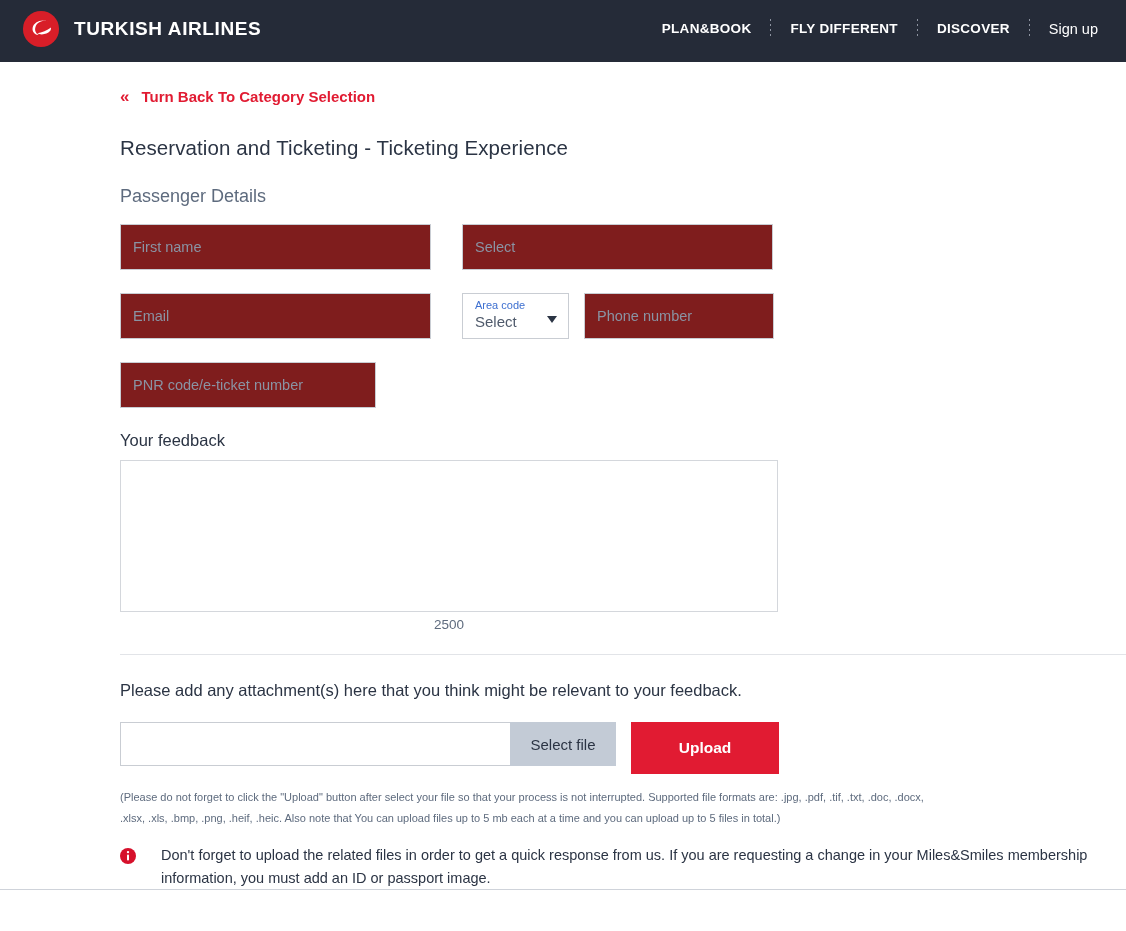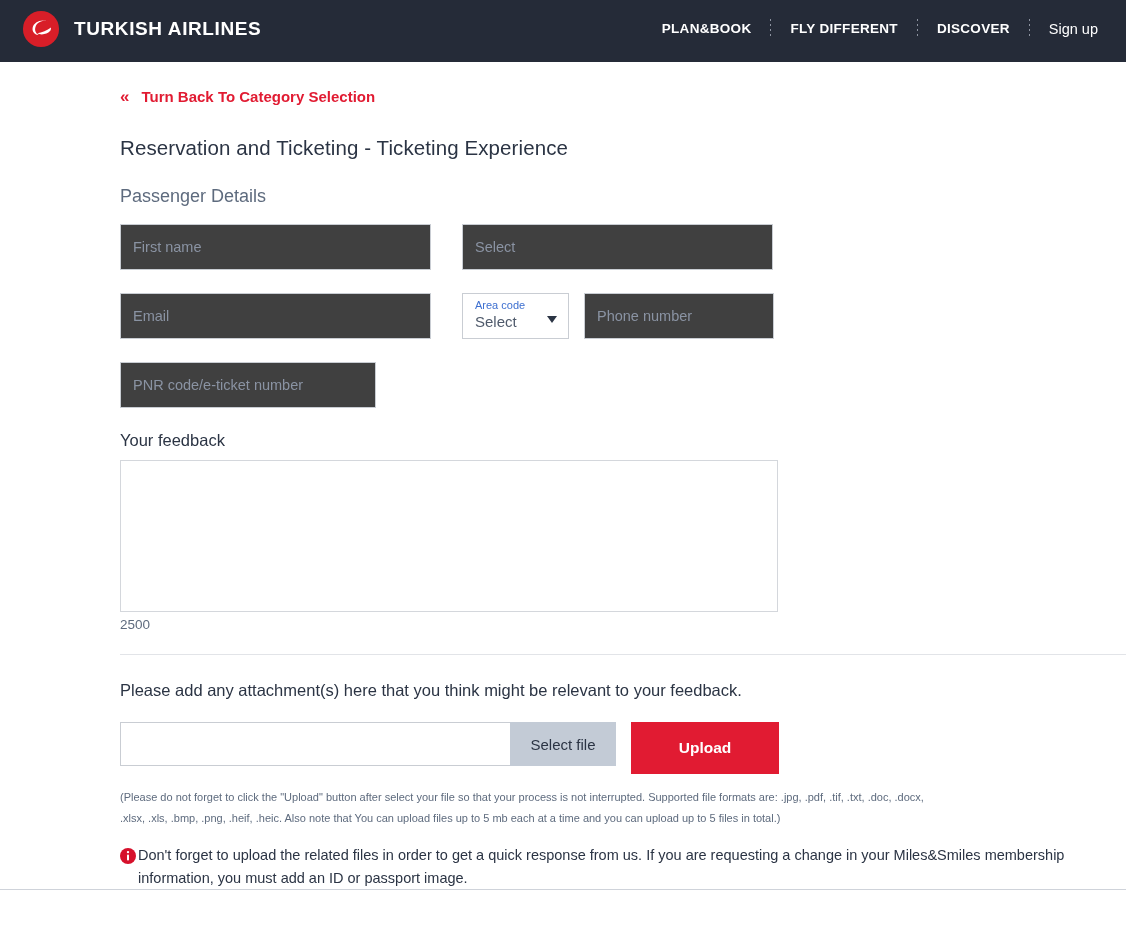--- a/index.html
+++ b/index.html
@@ -126,21 +126,21 @@
     margin-top: 17px;
   }
   .row {
     display: flex;
     align-items: flex-start;
     margin-bottom: 23px;
   }
   .fld {
     height: 46px;
     border: 1px solid #c9cdd3;
-    background: #404040;
+    background: #7f1d1d;
     display: flex;
     align-items: center;
     padding: 0 12px;
     font-size: 14.5px;
     color: #8a93a3;
   }
   .fld-first  { width: 311px; }
   .fld-sur    { width: 311px; margin-left: 31px; }
   .fld-email  { width: 311px; }
   .fld-phone  { width: 190px; margin-left: 15px; }
@@ -186,21 +186,21 @@
     margin-bottom: 10px;
   }
   .textarea {
     width: 658px;
     height: 152px;
     border: 1px solid #d4d7dc;
     background: #fff;
   }
   .counter {
     width: 658px;
-    text-align: left;
+    text-align: center;
     font-size: 13.5px;
     color: #5e6b7e;
     margin-top: 5px;
   }
 
   .divider {
     height: 1px;
     background: #e2e4e8;
     margin-top: 22px;
     margin-right: 0;
@@ -260,21 +260,21 @@
     font-size: 11px;
     line-height: 20.5px;
     color: #5e6b7e;
     width: 830px;
   }
 
   .warning {
     margin-top: 16px;
     display: flex;
     align-items: flex-start;
-    gap: 2px;
+    gap: 25px;
     font-size: 14.5px;
     line-height: 23px;
     color: #2b3444;
     width: 995px;
   }
   .info-icon {
     flex: 0 0 16px;
     width: 16px;
     height: 16px;
     margin-top: 4px;

